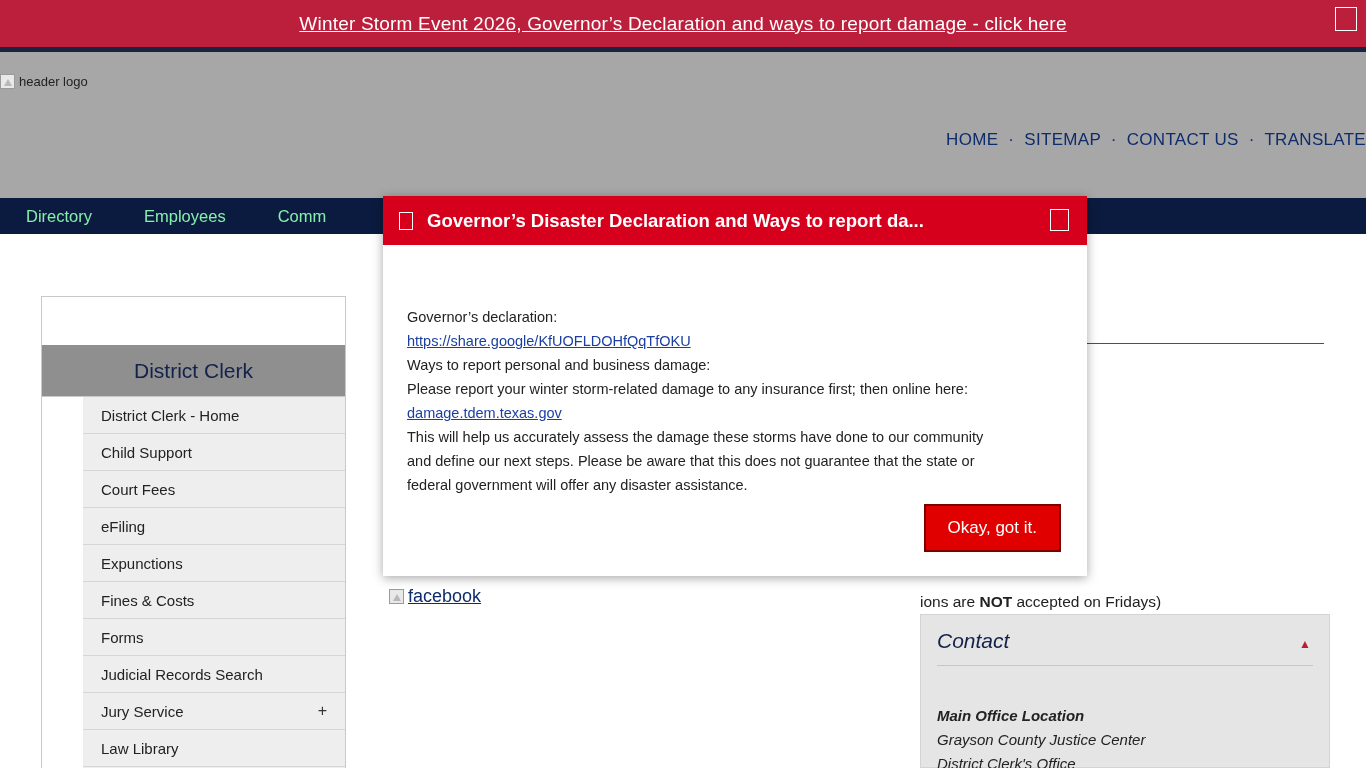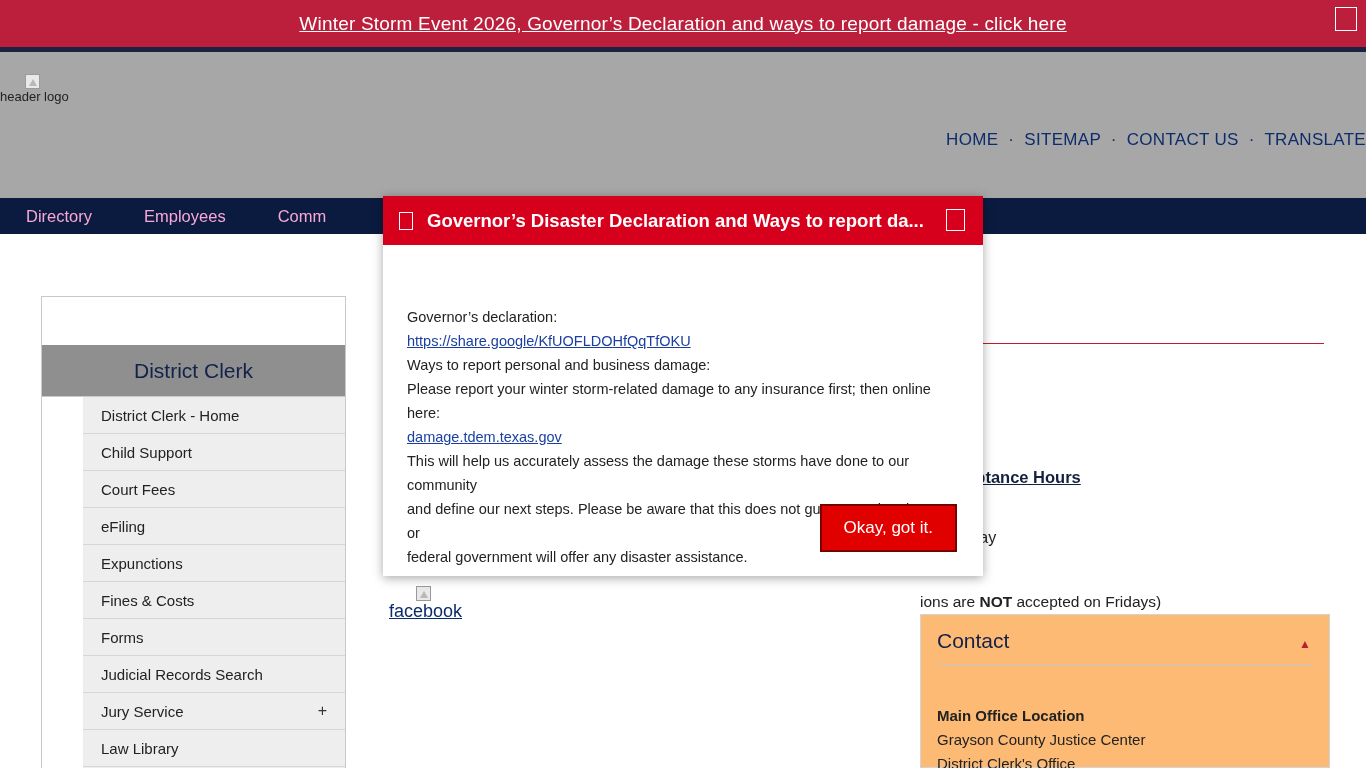--- a/index.html
+++ b/index.html
@@ -49,21 +49,20 @@
     position: absolute;
     top: 52px; left: 0;
     width: 1366px; height: 146px;
     background: #a7a7a7;
   }
   .broken-img {
     font-size: 13px;
     color: #222;
     display: inline-flex;
     align-items: center;
-    flex-direction: column;
   }
   .broken-img .ico {
     display: inline-block;
     width: 15px; height: 15px;
     border: 1px solid #9a9a9a;
     background: #e9e9e9;
     margin-right: 4px;
     position: relative;
   }
   .broken-img .ico::after {
@@ -91,21 +90,21 @@
   
   .mainnav {
     position: absolute;
     top: 198px; left: 0;
     width: 1366px; height: 36px;
     background: #0b1b3f;
     display: flex;
     align-items: center;
   }
   .mainnav .item {
-    color: #f9a8d4;
+    color: #86efac;
     font-size: 16.5px;
     padding: 0 26px;
     white-space: nowrap;
   }
 
   
   .body-area {
     position: absolute;
     top: 234px; left: 0;
     width: 1366px; height: 534px;
@@ -190,22 +189,23 @@
     font-size: 16px; color: #222;
   }
   .hours-l3 {
     position: absolute; left: 0; top: 359px;
     font-size: 15.5px; color: #222;
   }
   .contact-box {
     position: absolute;
     left: 0; top: 380px;
     width: 410px; height: 154px;
-    background: #fdba74;
+    background: #e5e5e5;
     border: 1px solid #d3d3d3;
+    font-style: italic;
   }
   .contact-head {
     position: relative;
     margin: 14px 16px 0 16px;
     padding-bottom: 12px;
     border-bottom: 1px solid #c6c6c6;
     font-size: 21px;
     color: #13224a;
   }
   .contact-head .caret {
@@ -217,21 +217,21 @@
     font-size: 15px;
     color: #222;
     line-height: 24px;
   }
   .contact-body .b { font-weight: bold; margin-top: 38px; }
 
   
   .modal {
     position: absolute;
     left: 383px; top: 196px;
-    width: 600px; height: 380px;
+    width: 704px; height: 380px;
     background: #ffffff;
     box-shadow: 0 2px 10px rgba(0,0,0,0.35);
   }
   .modal-title {
     height: 49px;
     background: #d6001c;
     color: #ffffff;
     display: flex;
     align-items: center;
     padding: 0 16px;

